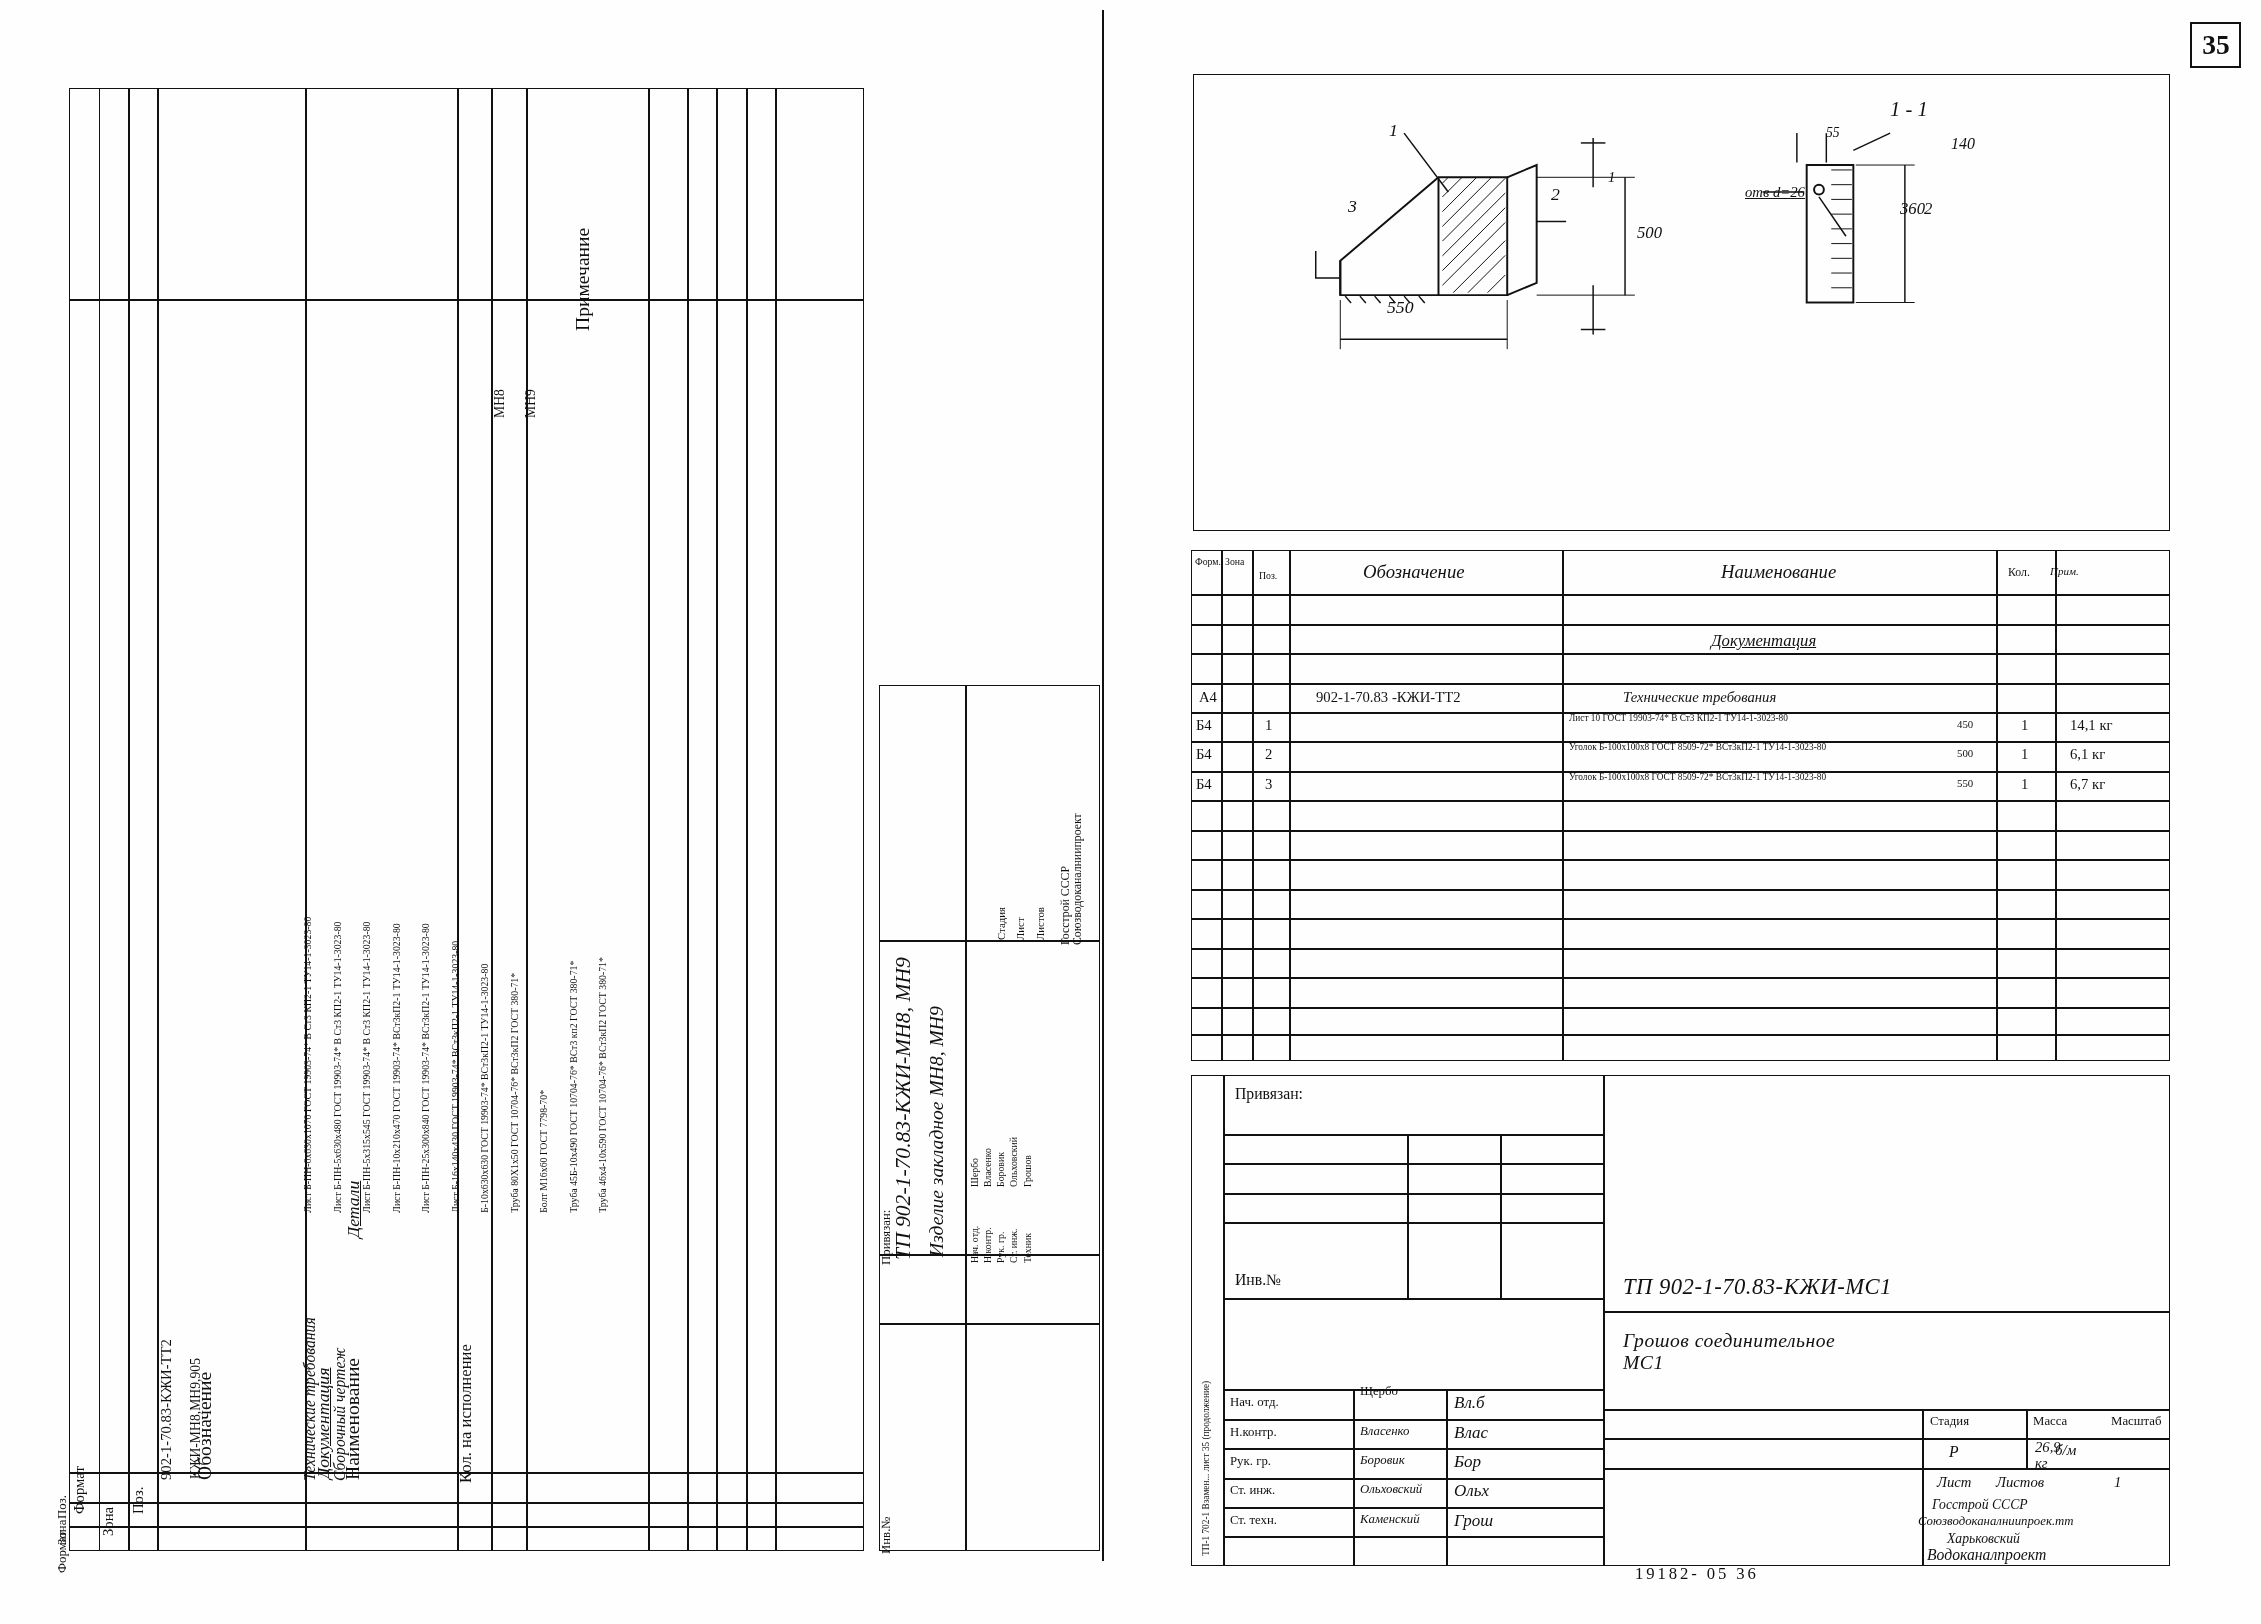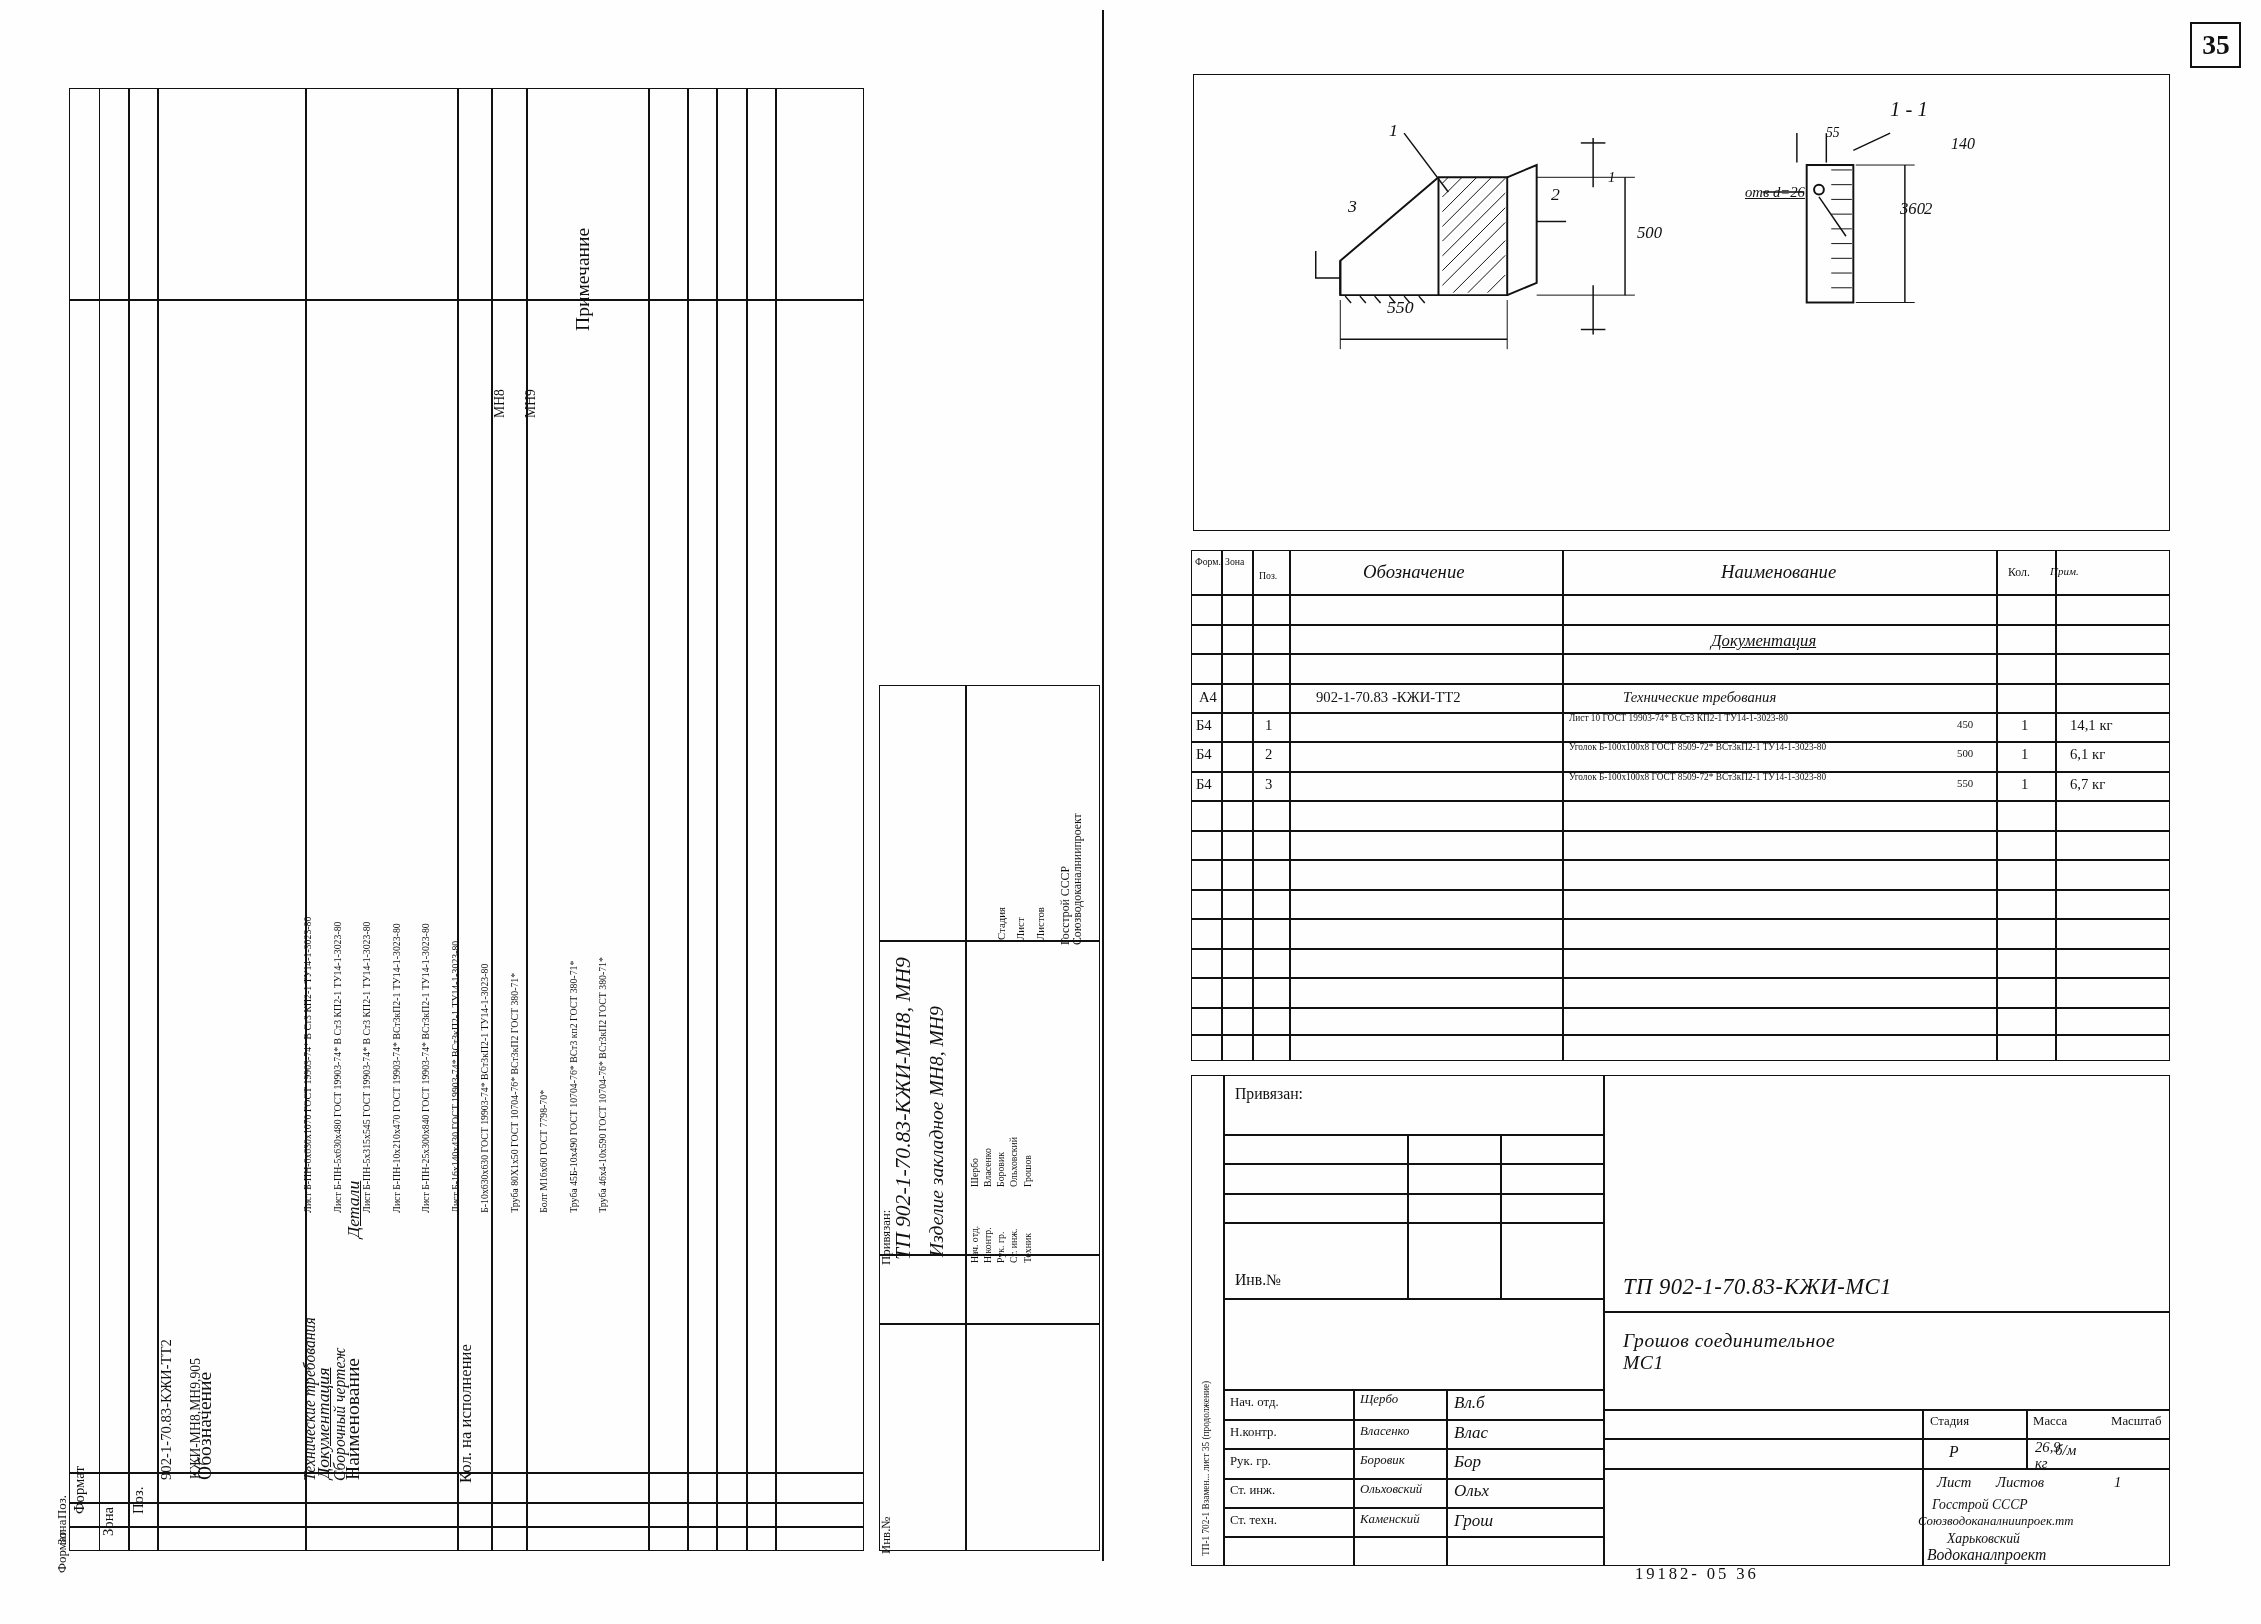--- a/index.html
+++ b/index.html
@@ -343,21 +343,21 @@
     <div class="scell" style="left:44px;top:9.8px;font-size:15.7px;">Привязан:</div>
     <div class="scell" style="left:44px;top:196px;font-size:15.7px;">Инв.№</div>
     <div class="vtext" style="left:19.6px;top:471px;font-size:9.3px;">ТП-1 702-1 Взамен... лист 35 (продолжение)</div>
 
     <div class="scell" style="left:39px;top:320px;">Нач. отд.</div>
     <div class="scell" style="left:39px;top:350px;">Н.контр.</div>
     <div class="scell" style="left:39px;top:379px;">Рук. гр.</div>
     <div class="scell" style="left:39px;top:408px;">Ст. инж.</div>
     <div class="scell" style="left:39px;top:438px;">Ст. техн.</div>
 
-    <div class="scell" style="left:169px;top:317px;font-style:italic;">Щербо</div>
+    <div class="scell" style="left:169px;top:309px;">Щербо</div>
     <div class="scell" style="left:169px;top:349px;font-style:italic;">Власенко</div>
     <div class="scell" style="left:169px;top:378px;font-style:italic;">Боровик</div>
     <div class="scell" style="left:169px;top:407px;font-style:italic;">Ольховский</div>
     <div class="scell" style="left:169px;top:437px;font-style:italic;">Каменский</div>
 
     <div class="scell sig" style="left:263px;top:318px;">Вл.б</div>
     <div class="scell sig" style="left:263px;top:348px;">Влас</div>
     <div class="scell sig" style="left:263px;top:377px;">Бор</div>
     <div class="scell sig" style="left:263px;top:406px;">Ольх</div>
     <div class="scell sig" style="left:263px;top:436px;">Грош</div>

